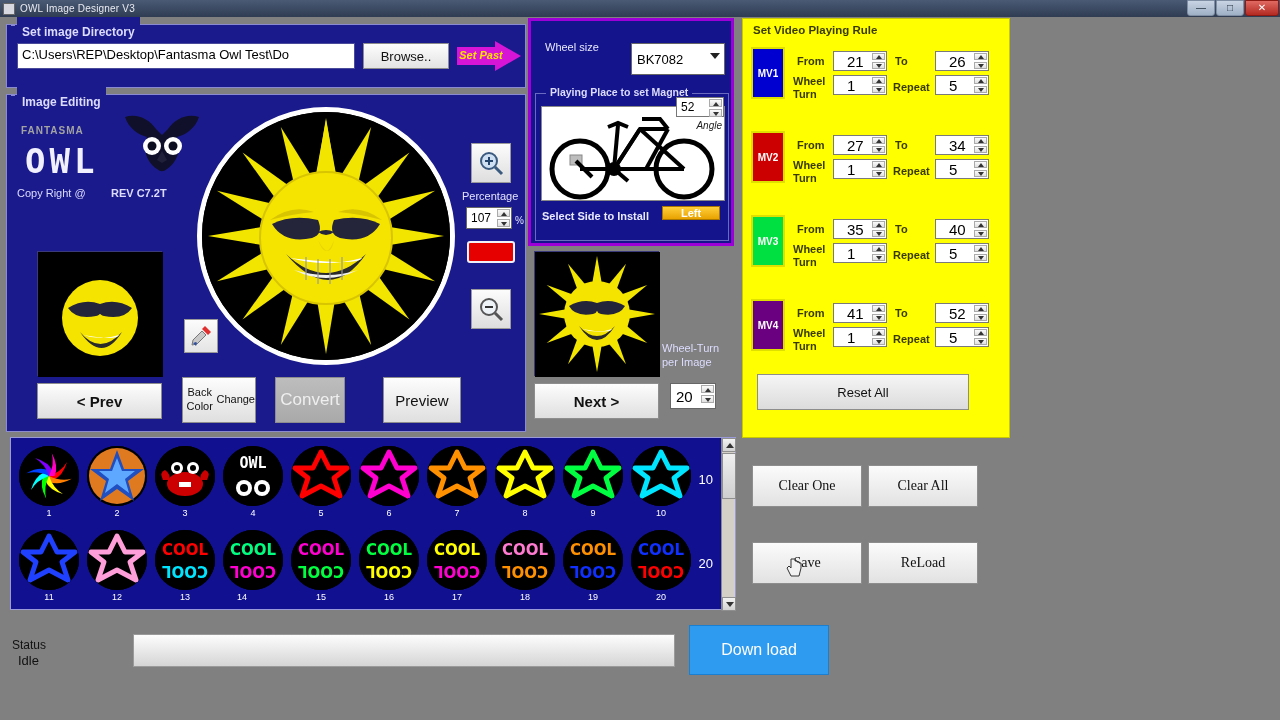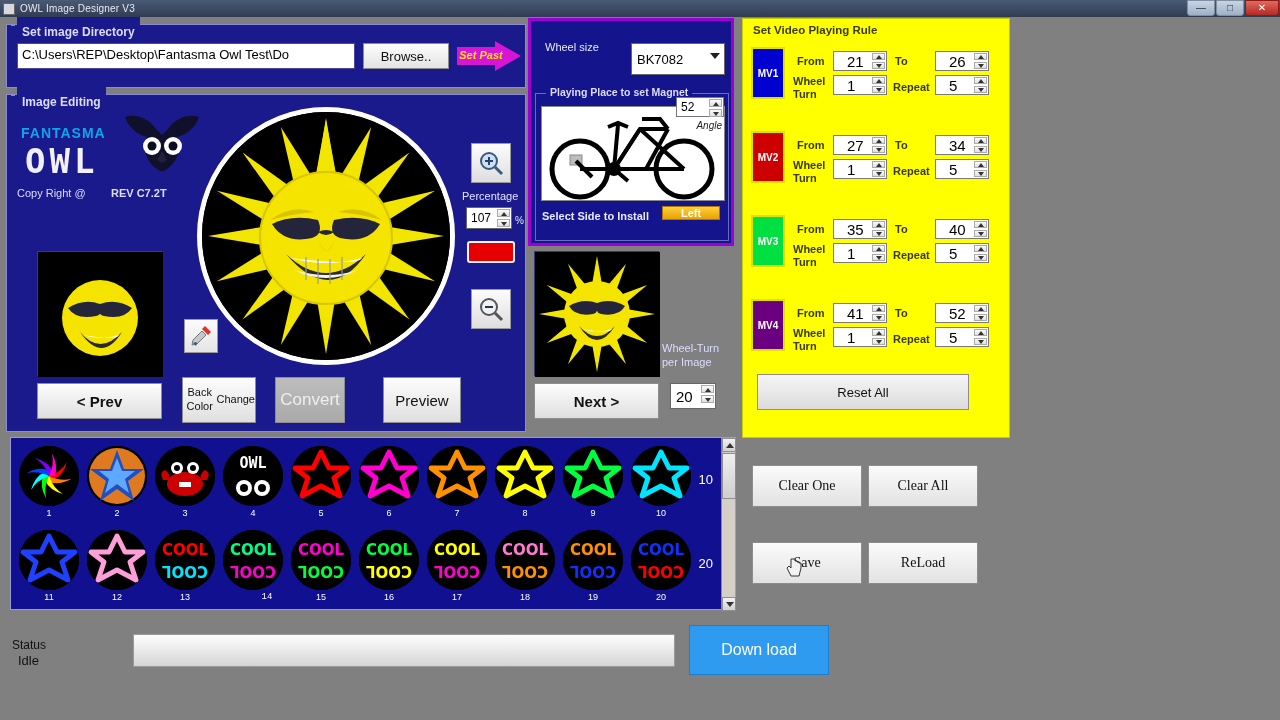--- a/index.html
+++ b/index.html
@@ -68,21 +68,21 @@
     border-top:15px solid transparent; border-bottom:15px solid transparent;
     border-left:26px solid #d615d6;
   }
   #setpast-arrow .arrowlabel{
     position:absolute; left:2px; top:8px; width:44px; text-align:center;
     color:#ffe400; font-size:11px; font-weight:bold; font-style:italic;
   }
 
   
   #edit-group{ left:6px; top:94px; width:520px; height:338px; }
-  .brand-fantasma{ position:absolute; left:14px; top:30px; color:#0ea5e9; font-size:14px; font-weight:bold; letter-spacing:1px;}
+  .brand-fantasma{ position:absolute; left:14px; top:30px; color:#a3a3a3; font-size:10px; font-weight:bold; letter-spacing:1px;}
   .brand-owl{ position:absolute; left:18px; top:46px; color:#f0f0ff; font-size:34px; font-weight:bold; letter-spacing:4px; font-family:"DejaVu Sans Mono", monospace;}
   .brand-copy{ position:absolute; left:10px; top:92px; color:#dcdcff; font-size:11px;}
   .brand-rev{ position:absolute; left:104px; top:92px; color:#dcdcff; font-size:11px; font-weight:bold;}
   .owl-face{ position:absolute; left:116px; top:18px; width:78px; height:62px; }
 
   .big-circle{
     position:absolute; left:190px; top:12px; width:258px; height:258px;
     border-radius:50%; border:5px solid #fff; background:#000; overflow:hidden;
   }
   .preview-small{
@@ -732,21 +732,21 @@
           <rect width="60" height="60" fill="#000"></rect>
           <text x="30" y="25" font-size="15" font-weight="bold" text-anchor="middle" fill="#ff0000" font-family="DejaVu Sans, sans-serif">COOL</text>
           <text x="30" y="50" font-size="15" font-weight="bold" text-anchor="middle" fill="#00e5ff" font-family="DejaVu Sans, sans-serif" transform="rotate(180 30 43)">COOL</text>
         </svg></div>
       <div class="thumb-num" style="left: 136px;">13</div>
       <div class="thumb" style="left: 204px;"><svg viewBox="0 0 60 60" width="60" height="60">
           <rect width="60" height="60" fill="#000"></rect>
           <text x="30" y="25" font-size="15" font-weight="bold" text-anchor="middle" fill="#00ff80" font-family="DejaVu Sans, sans-serif">COOL</text>
           <text x="30" y="50" font-size="15" font-weight="bold" text-anchor="middle" fill="#ff00d0" font-family="DejaVu Sans, sans-serif" transform="rotate(180 30 43)">COOL</text>
         </svg></div>
-      <div class="thumb-num" style="left: 218px; font-family: Liberation Mono, monospace;">14</div>
+      <div class="thumb-num" style="left: 193px;">14</div>
       <div class="thumb" style="left: 272px;"><svg viewBox="0 0 60 60" width="60" height="60">
           <rect width="60" height="60" fill="#000"></rect>
           <text x="30" y="25" font-size="15" font-weight="bold" text-anchor="middle" fill="#ff00d0" font-family="DejaVu Sans, sans-serif">COOL</text>
           <text x="30" y="50" font-size="15" font-weight="bold" text-anchor="middle" fill="#00ff40" font-family="DejaVu Sans, sans-serif" transform="rotate(180 30 43)">COOL</text>
         </svg></div>
       <div class="thumb-num" style="left: 272px;">15</div>
       <div class="thumb" style="left: 340px;"><svg viewBox="0 0 60 60" width="60" height="60">
           <rect width="60" height="60" fill="#000"></rect>
           <text x="30" y="25" font-size="15" font-weight="bold" text-anchor="middle" fill="#00ff40" font-family="DejaVu Sans, sans-serif">COOL</text>
           <text x="30" y="50" font-size="15" font-weight="bold" text-anchor="middle" fill="#ffff00" font-family="DejaVu Sans, sans-serif" transform="rotate(180 30 43)">COOL</text>

